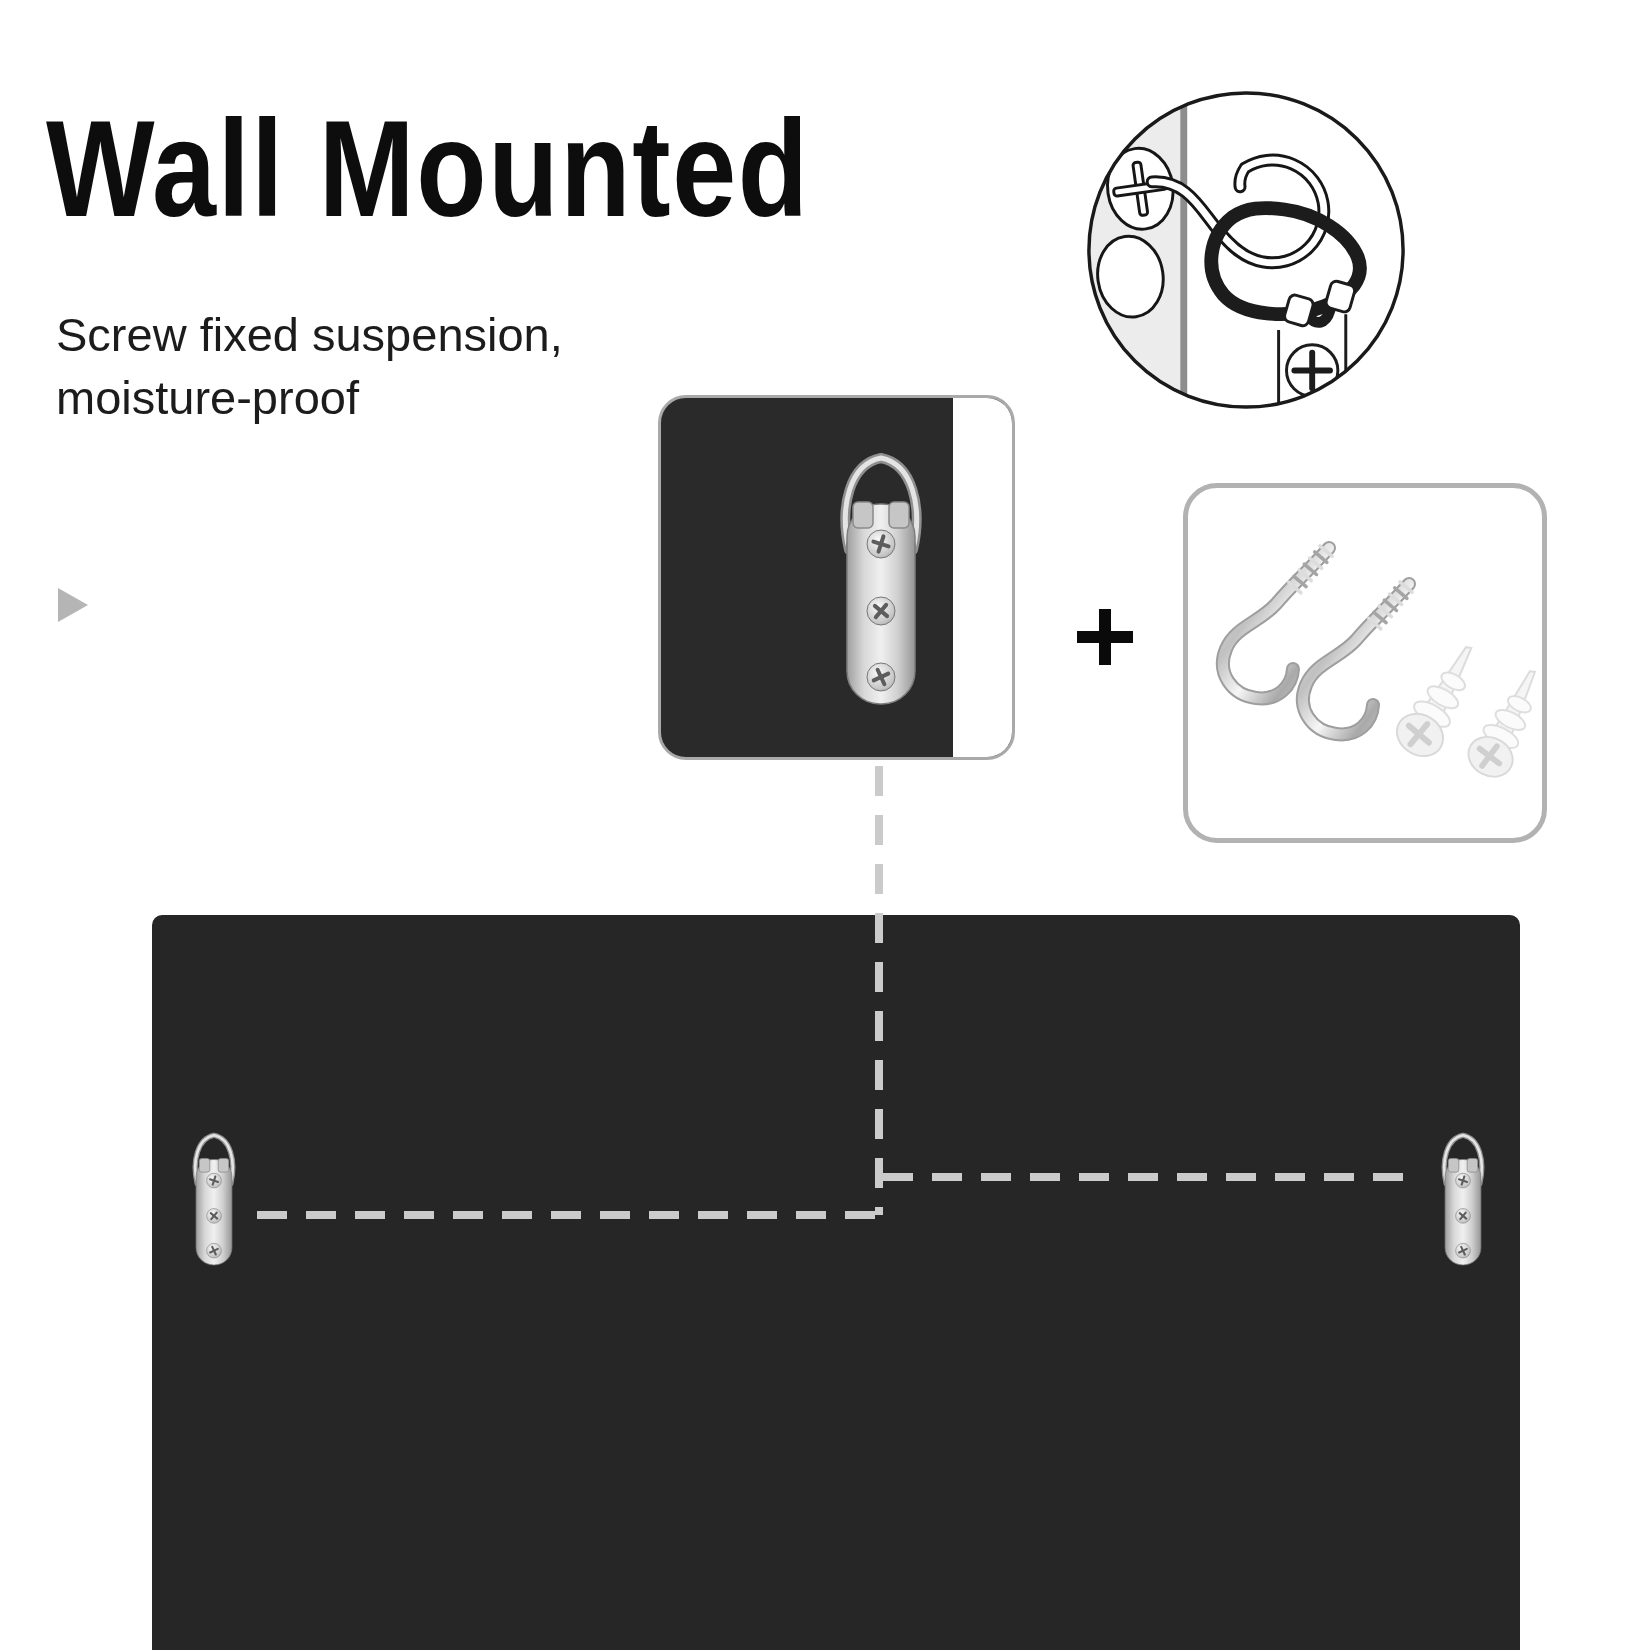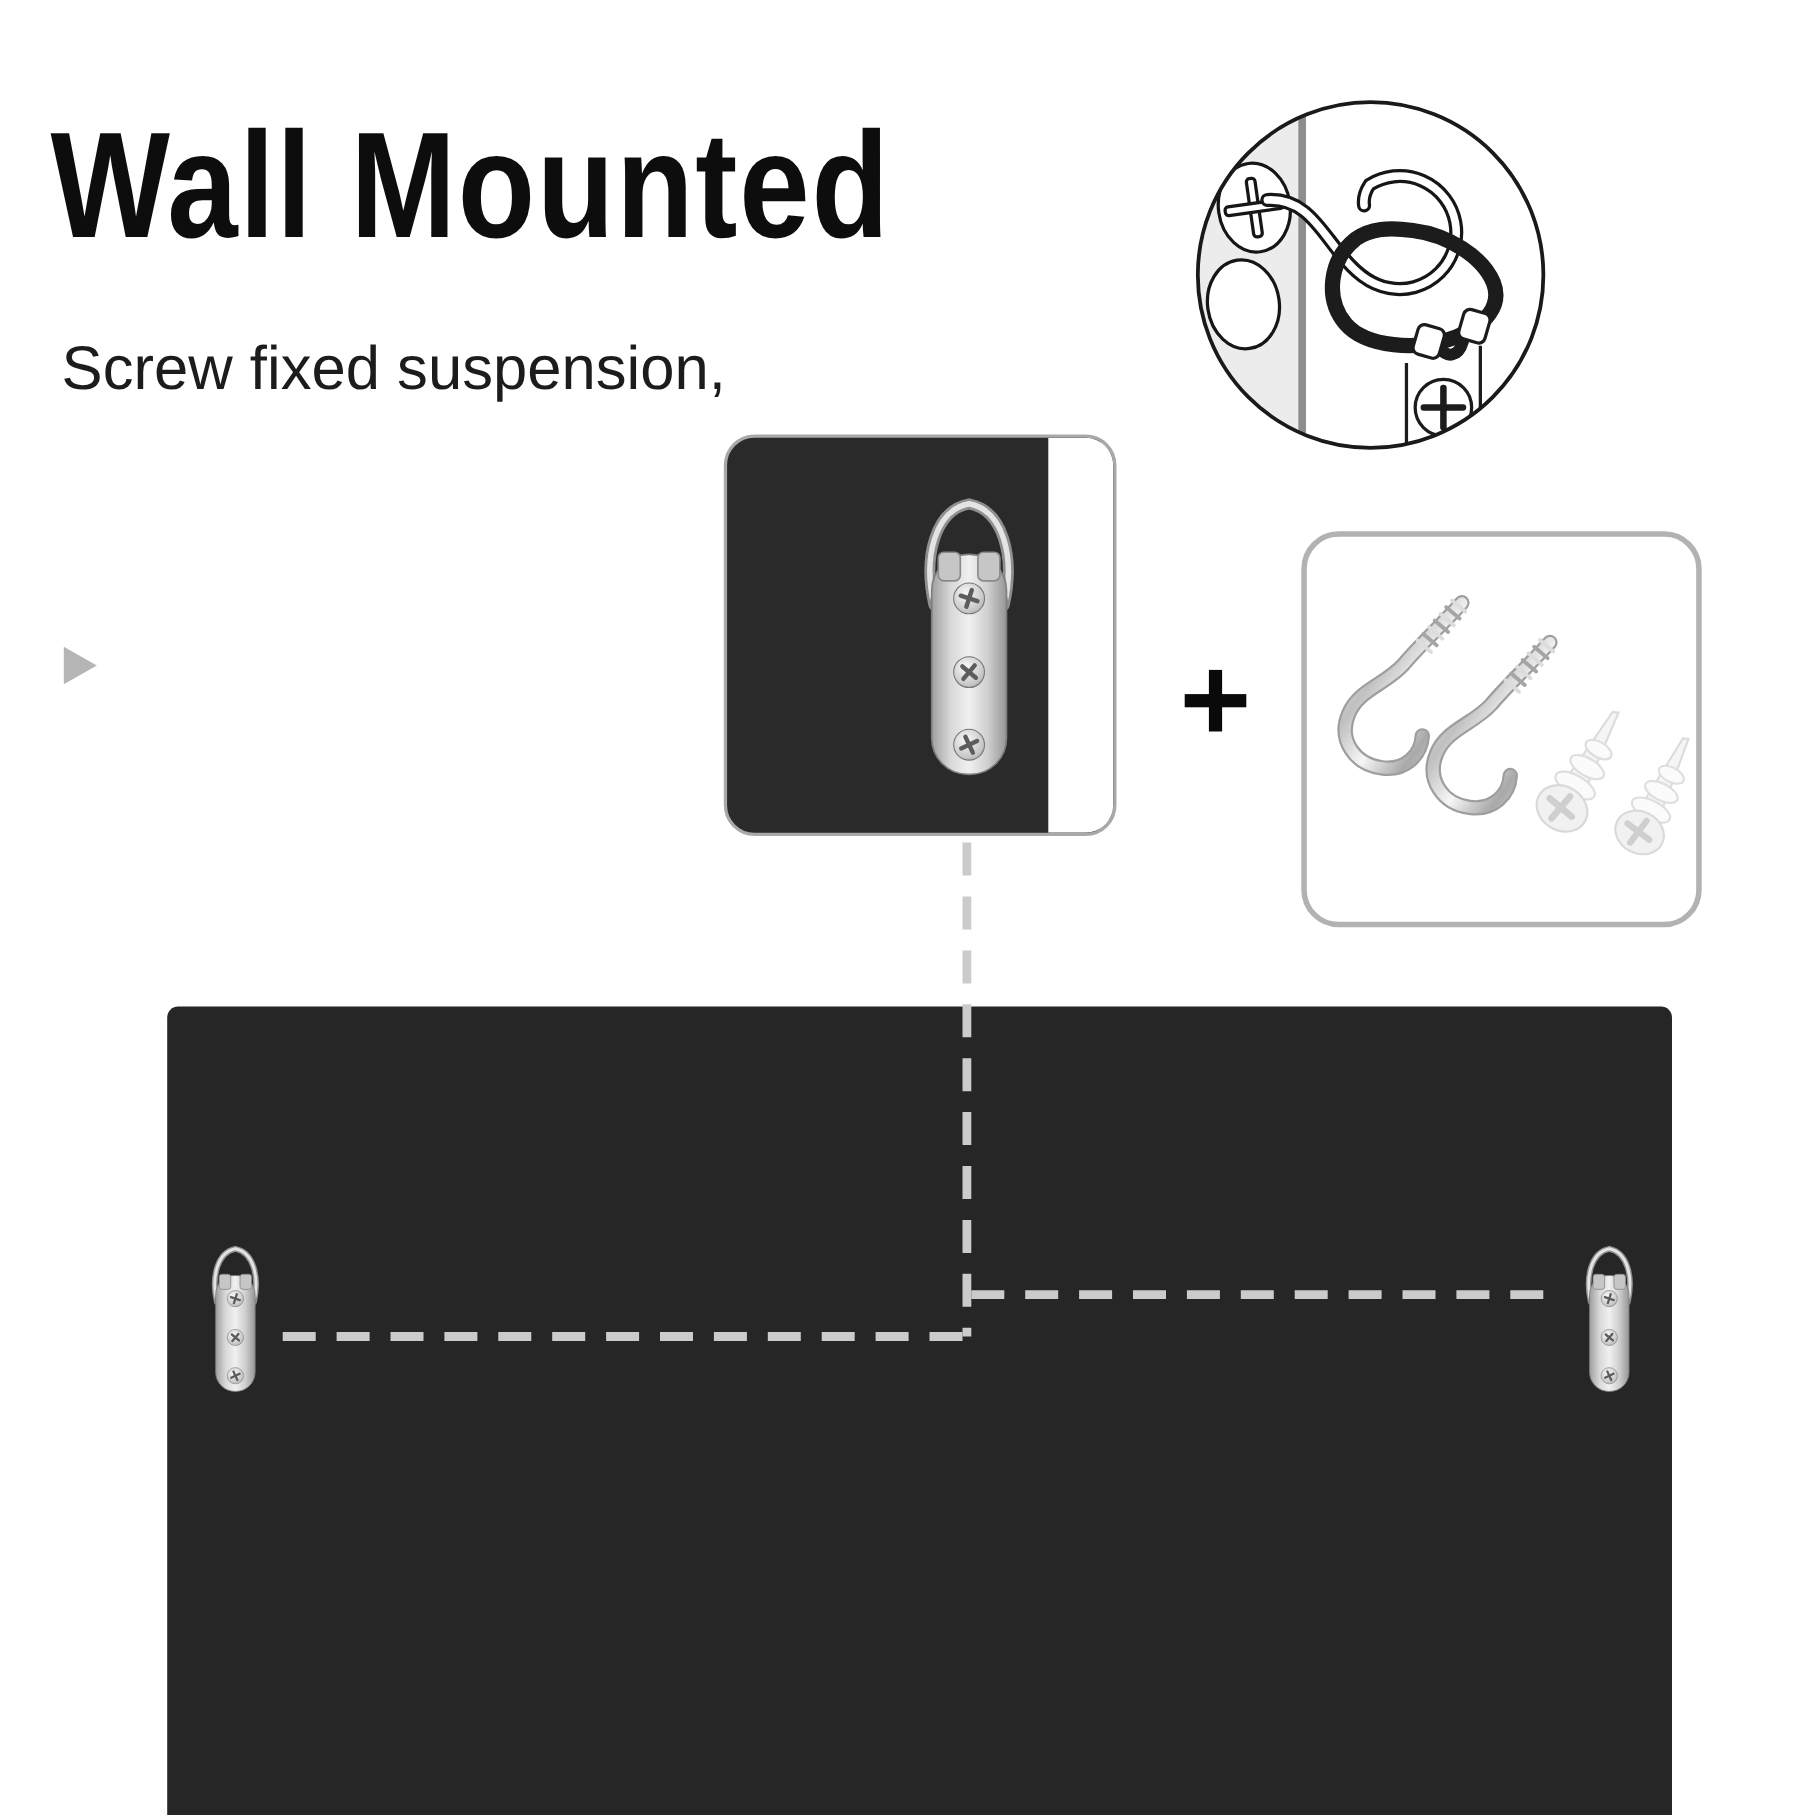--- a/index.html
+++ b/index.html
@@ -9,21 +9,21 @@
   }
   
   .title{
     position:absolute;left:46px;top:94px;
     font-size:137px;font-weight:700;color:#0d0d0d;line-height:1.1;
     letter-spacing:2px;white-space:nowrap;
     transform:scaleX(0.84);transform-origin:left top;
   }
   .subtitle{
     position:absolute;left:56px;top:303px;
-    font-size:56px;font-weight:400;color:#1c1c1c;line-height:63px;
+    font-size:47px;font-weight:400;color:#1c1c1c;line-height:63px;
   }
   
   .tri{
     position:absolute;left:58px;top:588px;width:0;height:0;
     border-left:30px solid #b5b5b5;border-top:17px solid transparent;border-bottom:17px solid transparent;
   }
   
   .circle-illu{position:absolute;left:1083px;top:87px;}
   
   .detail-card{
@@ -110,20 +110,21 @@
               <line x1="0" y1="-8" x2="0" y2="8"></line>
             </g>
           </g>
       </g>
     </defs>
   </svg>
 
   <div class="title">Wall Mounted</div>
   <div class="subtitle">
     <div>Screw fixed suspension,</div>
+    <div>moisture-proof</div>
   </div>
   <div class="tri"></div>
 
   <svg class="circle-illu" width="326" height="326" viewBox="0 0 330 330">
     <defs>
         <clipPath id="circClip">
           <circle cx="165" cy="165" r="159"></circle>
         </clipPath>
       </defs>
     <circle cx="165" cy="165" r="159" fill="#ffffff" stroke="none"></circle>

